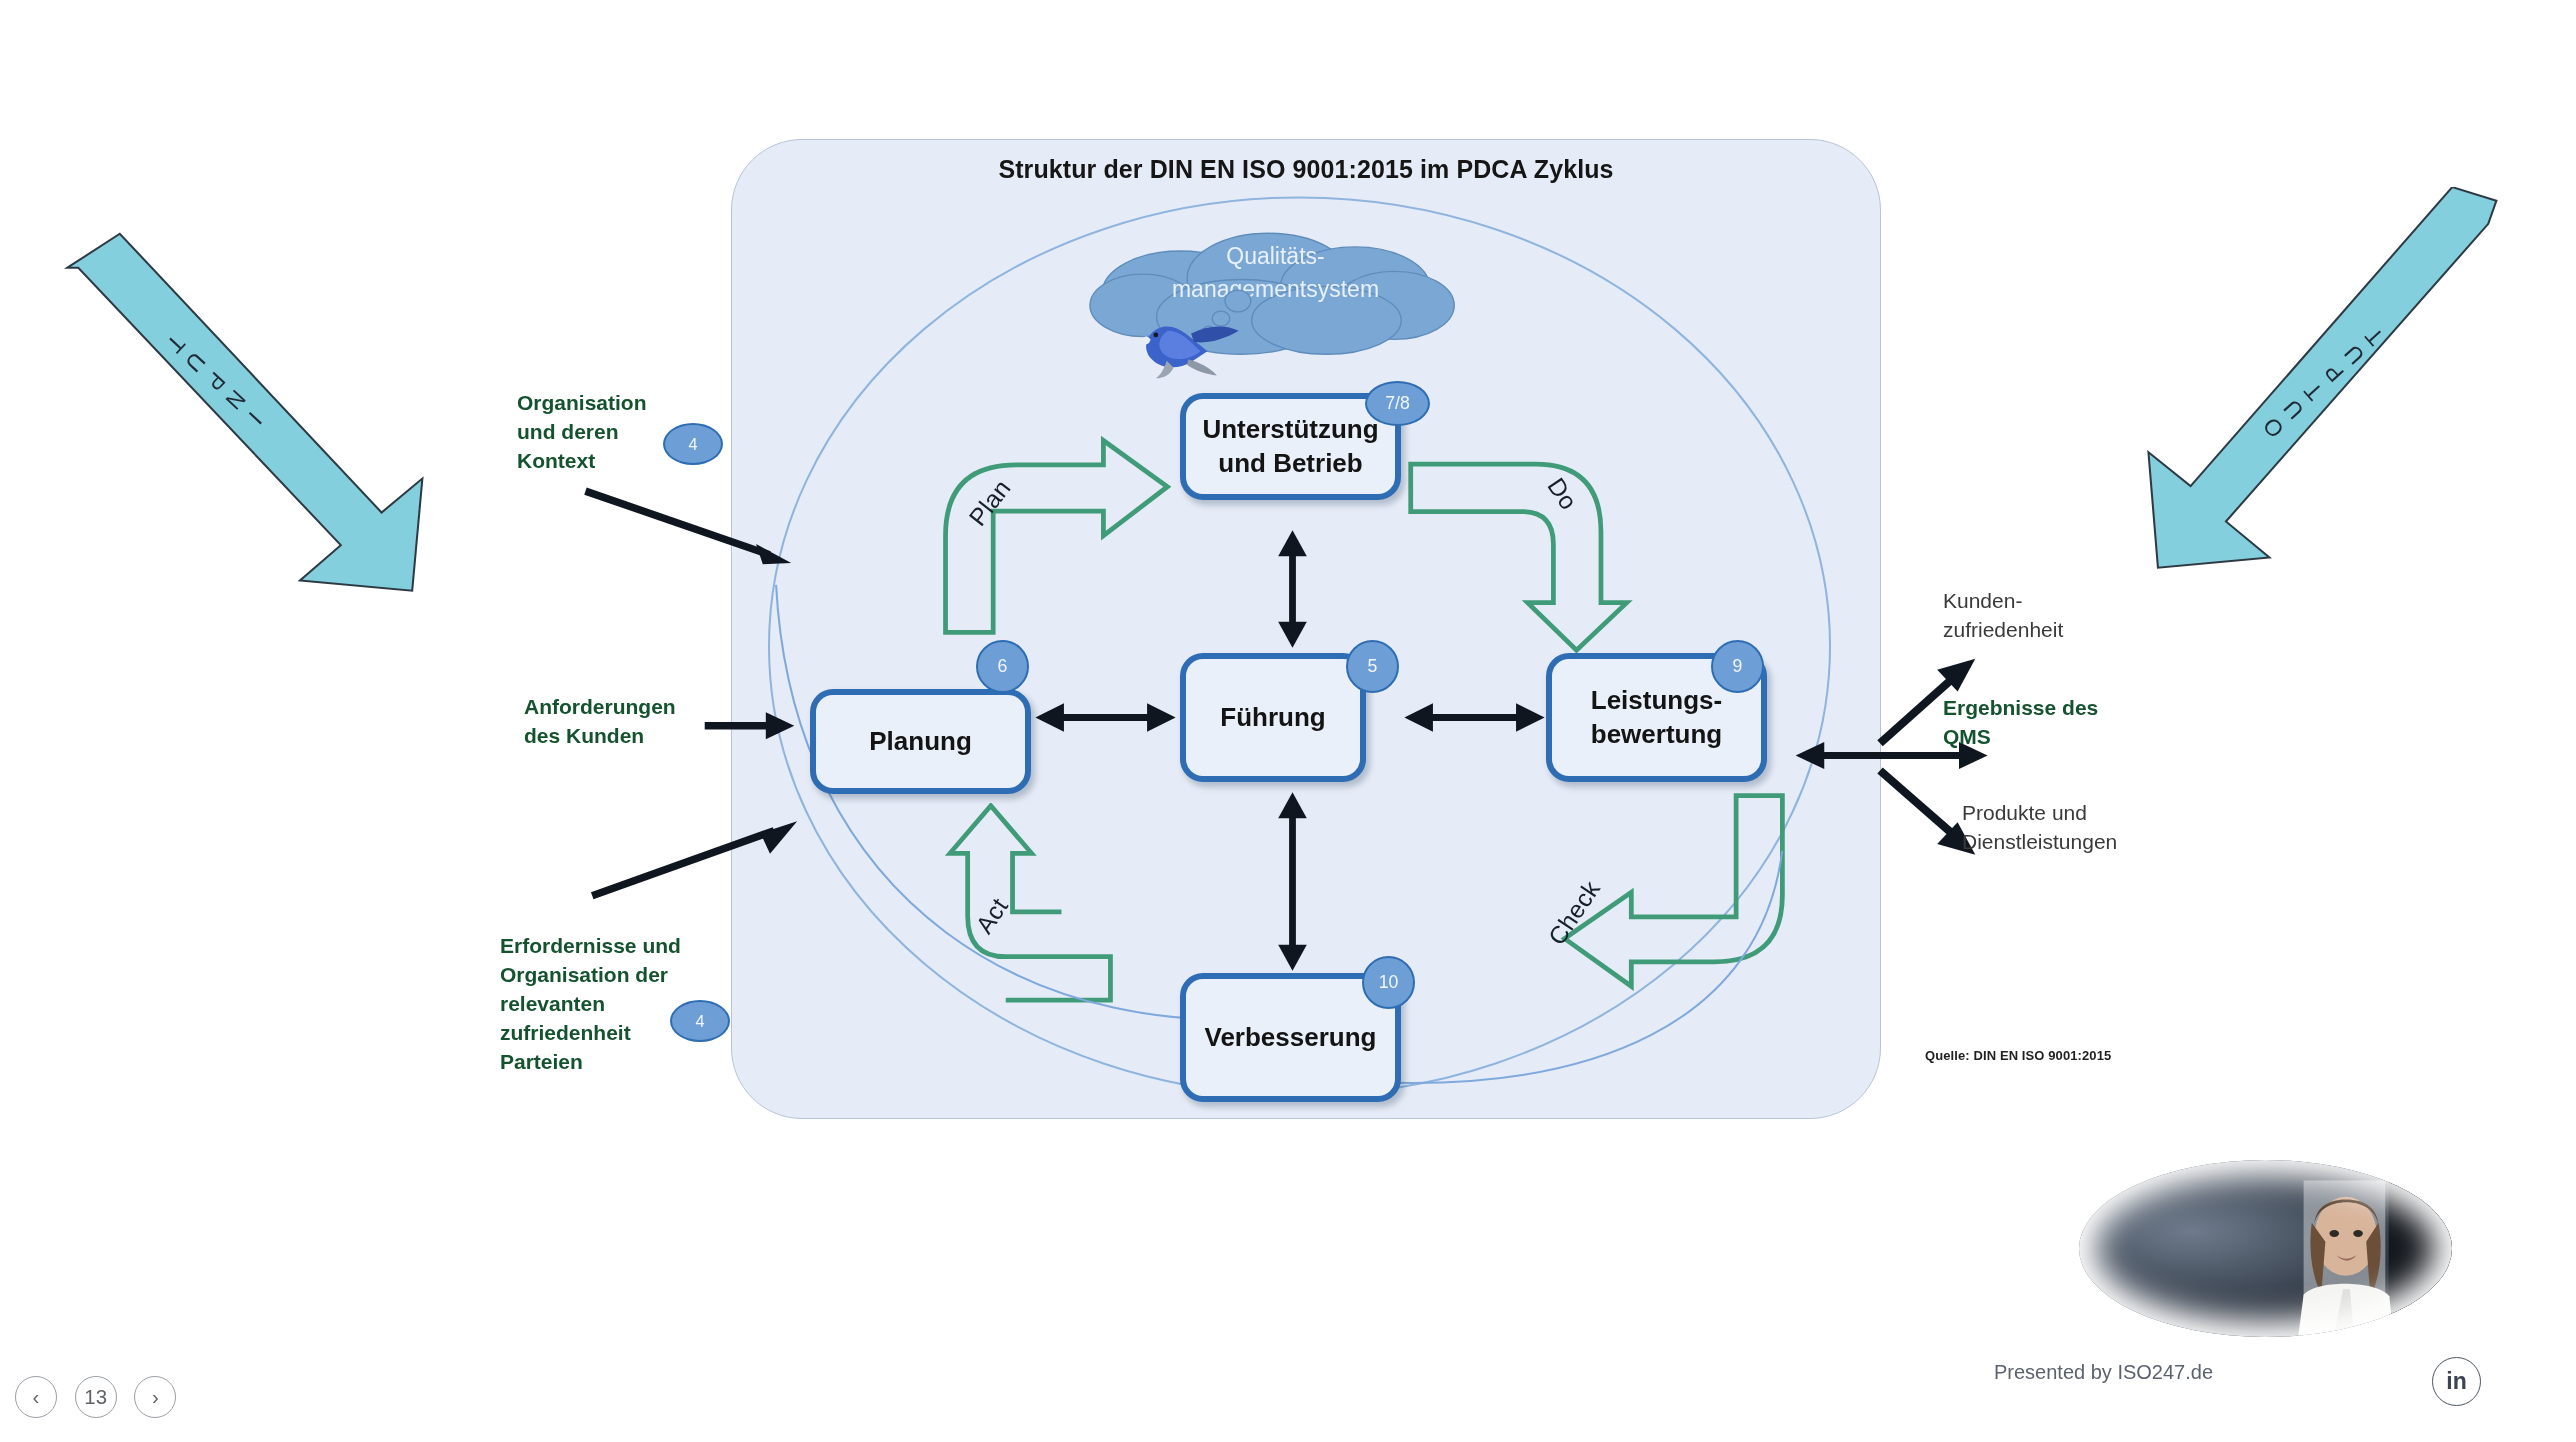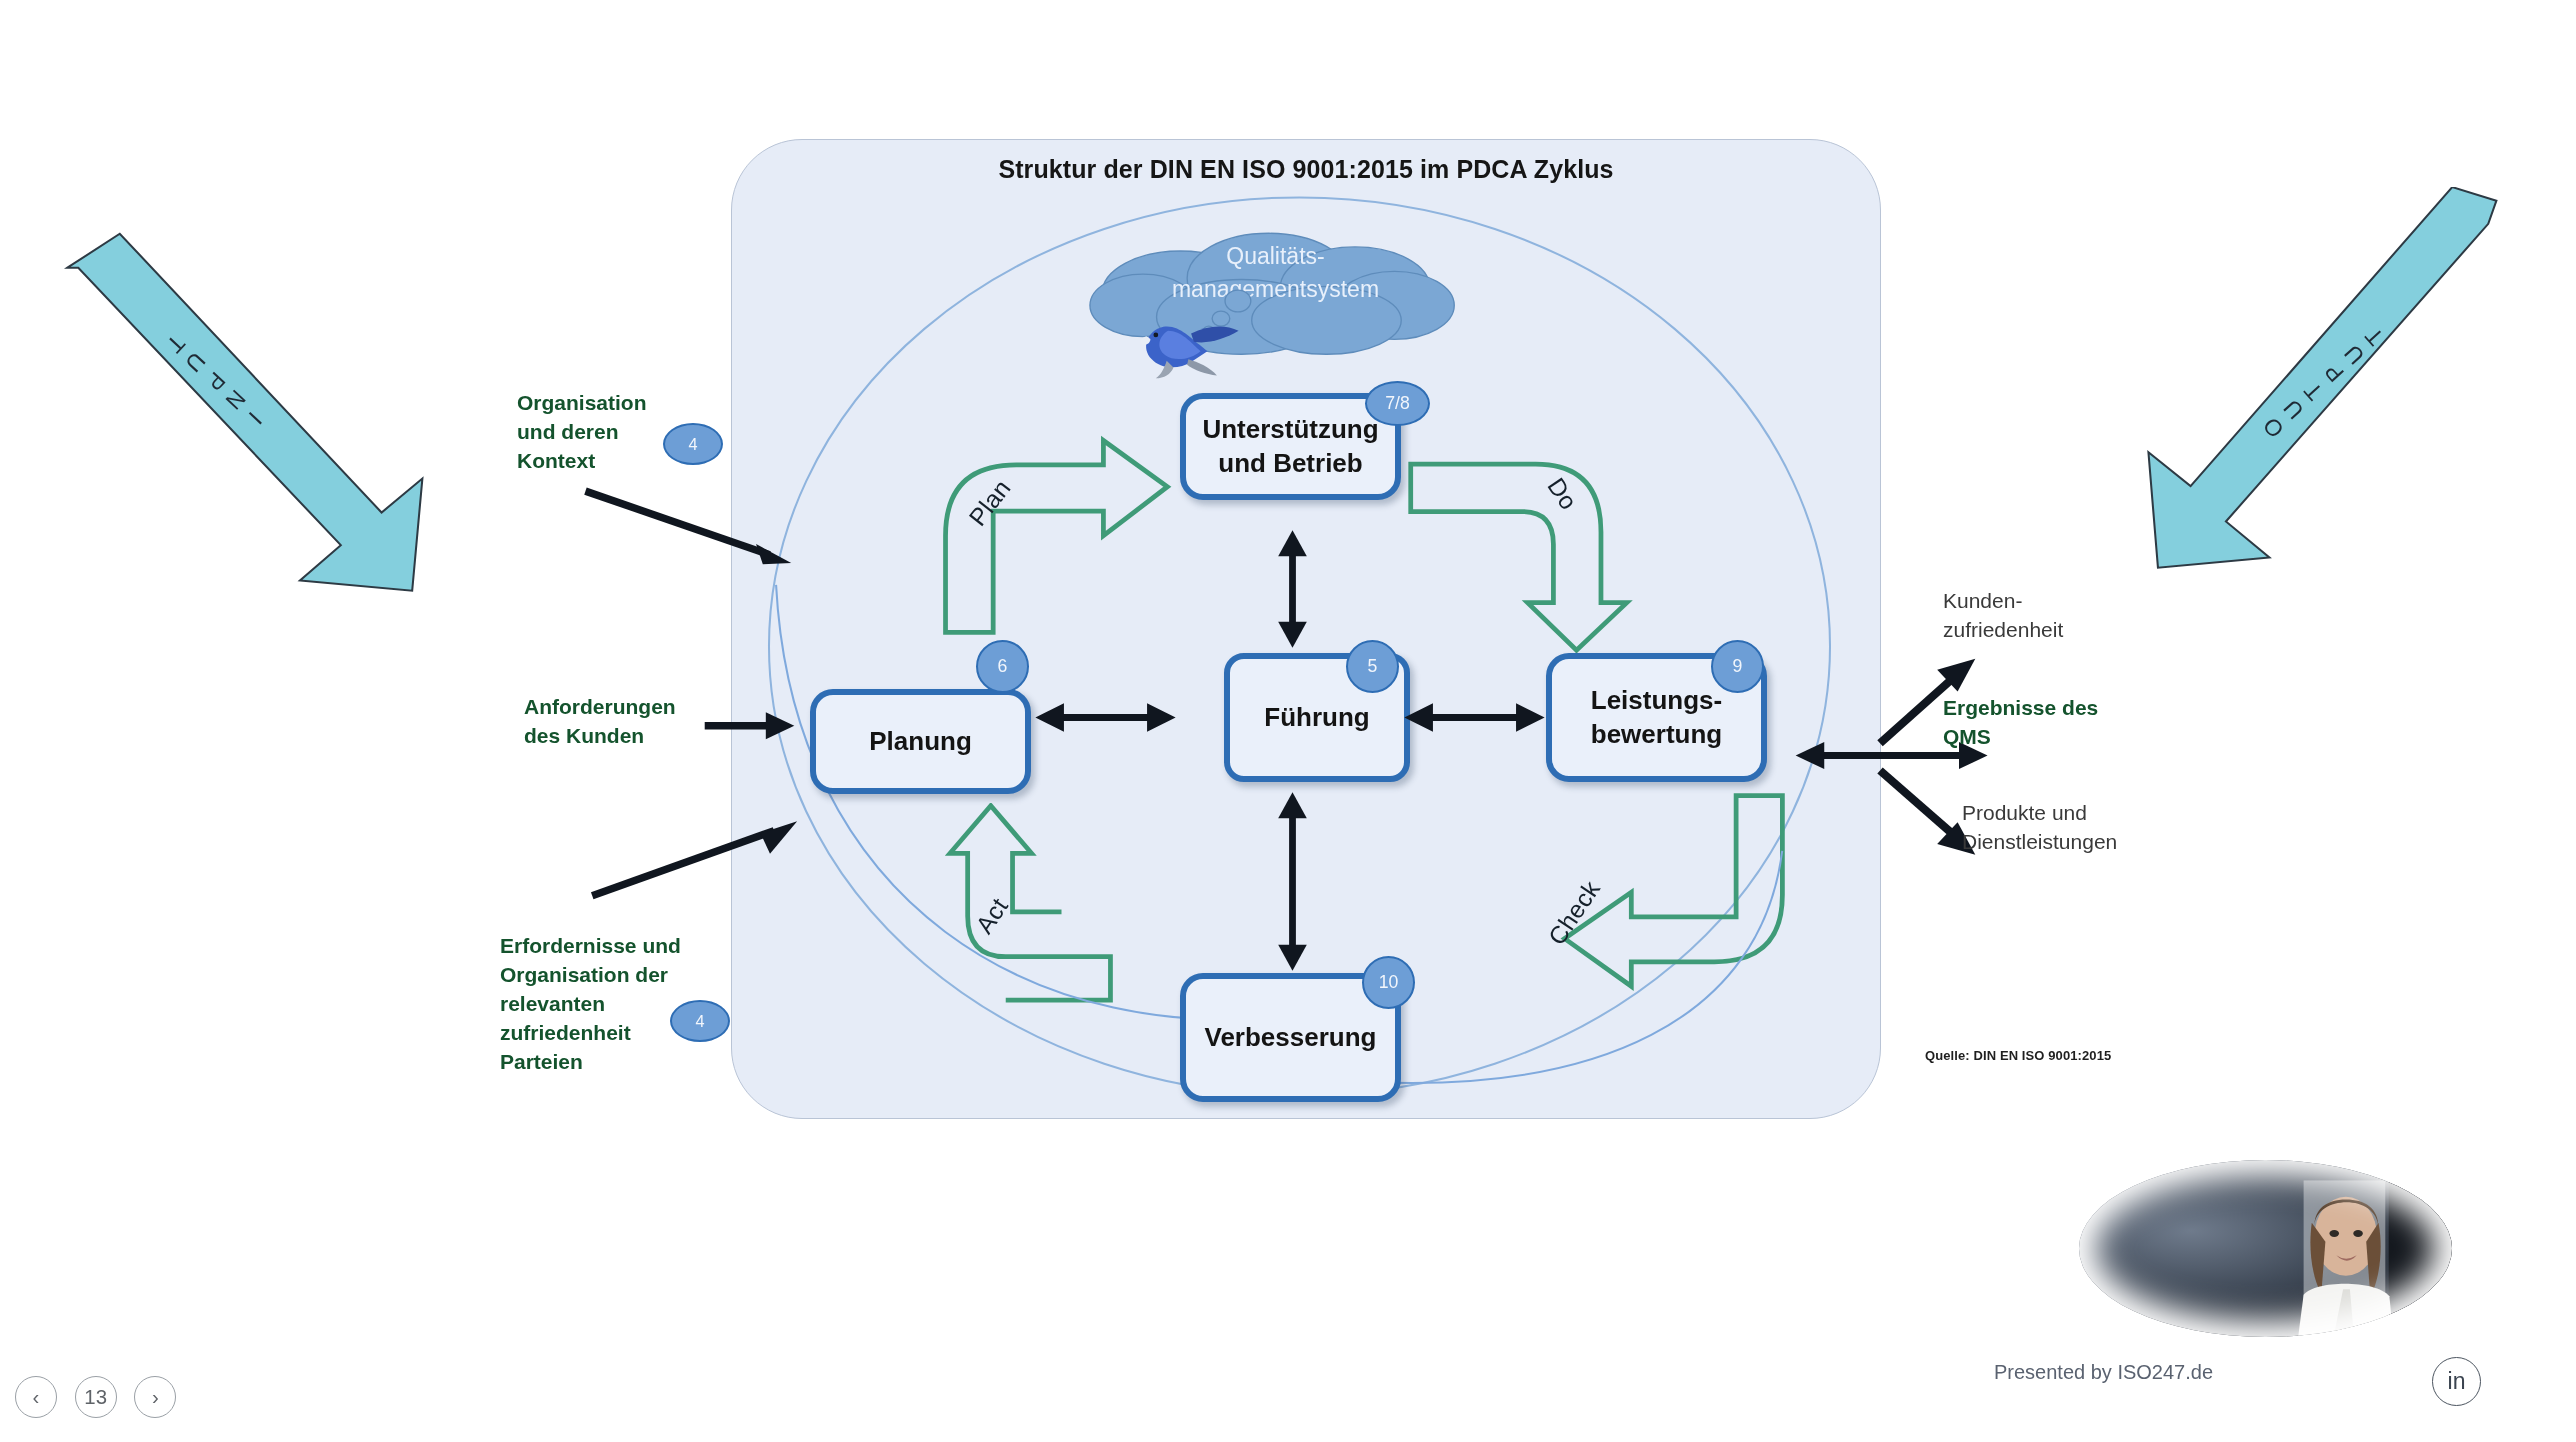--- a/index.html
+++ b/index.html
@@ -97,21 +97,21 @@
     box-shadow: inset 0 0 31px 20.4px #ffffff;
   }
   #presented-by {
     position: absolute; left: 1994px; top: 1361px;
     font-size: 20px; color: #5a6270;
   }
   #li-badge {
     position: absolute; left: 2432px; top: 1357px;
     width: 49px; height: 49px; border-radius: 50%;
     border: 1.4px solid #4c5560; display: flex; align-items: center;
-    justify-content: center; color: #3b4450; font-weight: normal; font-size: 23px;
+    justify-content: center; color: #3b4450; font-weight: bold; font-size: 23px;
     background: #fff;
   }
 </style>
 </head>
 <body>
 
 <div id="stage">
 
   <div class="teal-arrow" style="left:51px; top:231px; width:381px; height:374px;">
     <svg width="381" height="374" viewBox="0 0 560 550">
@@ -216,21 +216,21 @@
       <div>und Betrieb</div>
     </div>
   </div>
   <div class="badge badge-oval" style="left:1365px; top:381px; width:65px; height:45px;">7/8</div>
 
   <div class="pbox" style="left:810px; top:689px; width:221px; height:105px;">
     <div>Planung</div>
   </div>
   <div class="badge" style="left:976px; top:640px; width:53px; height:53px;">6</div>
 
-  <div class="pbox" style="left:1224px; top:653px; width:186px; height:129px;border-radius:20px;">
+  <div class="pbox" style="left:1180px; top:653px; width:186px; height:129px;">
     <div>Führung</div>
   </div>
   <div class="badge" style="left:1346px; top:640px; width:53px; height:53px;">5</div>
 
   <div class="pbox" style="left:1546px; top:653px; width:221px; height:129px;">
     <div>
       <div>Leistungs-</div>
       <div>bewertung</div>
     </div>
   </div>

